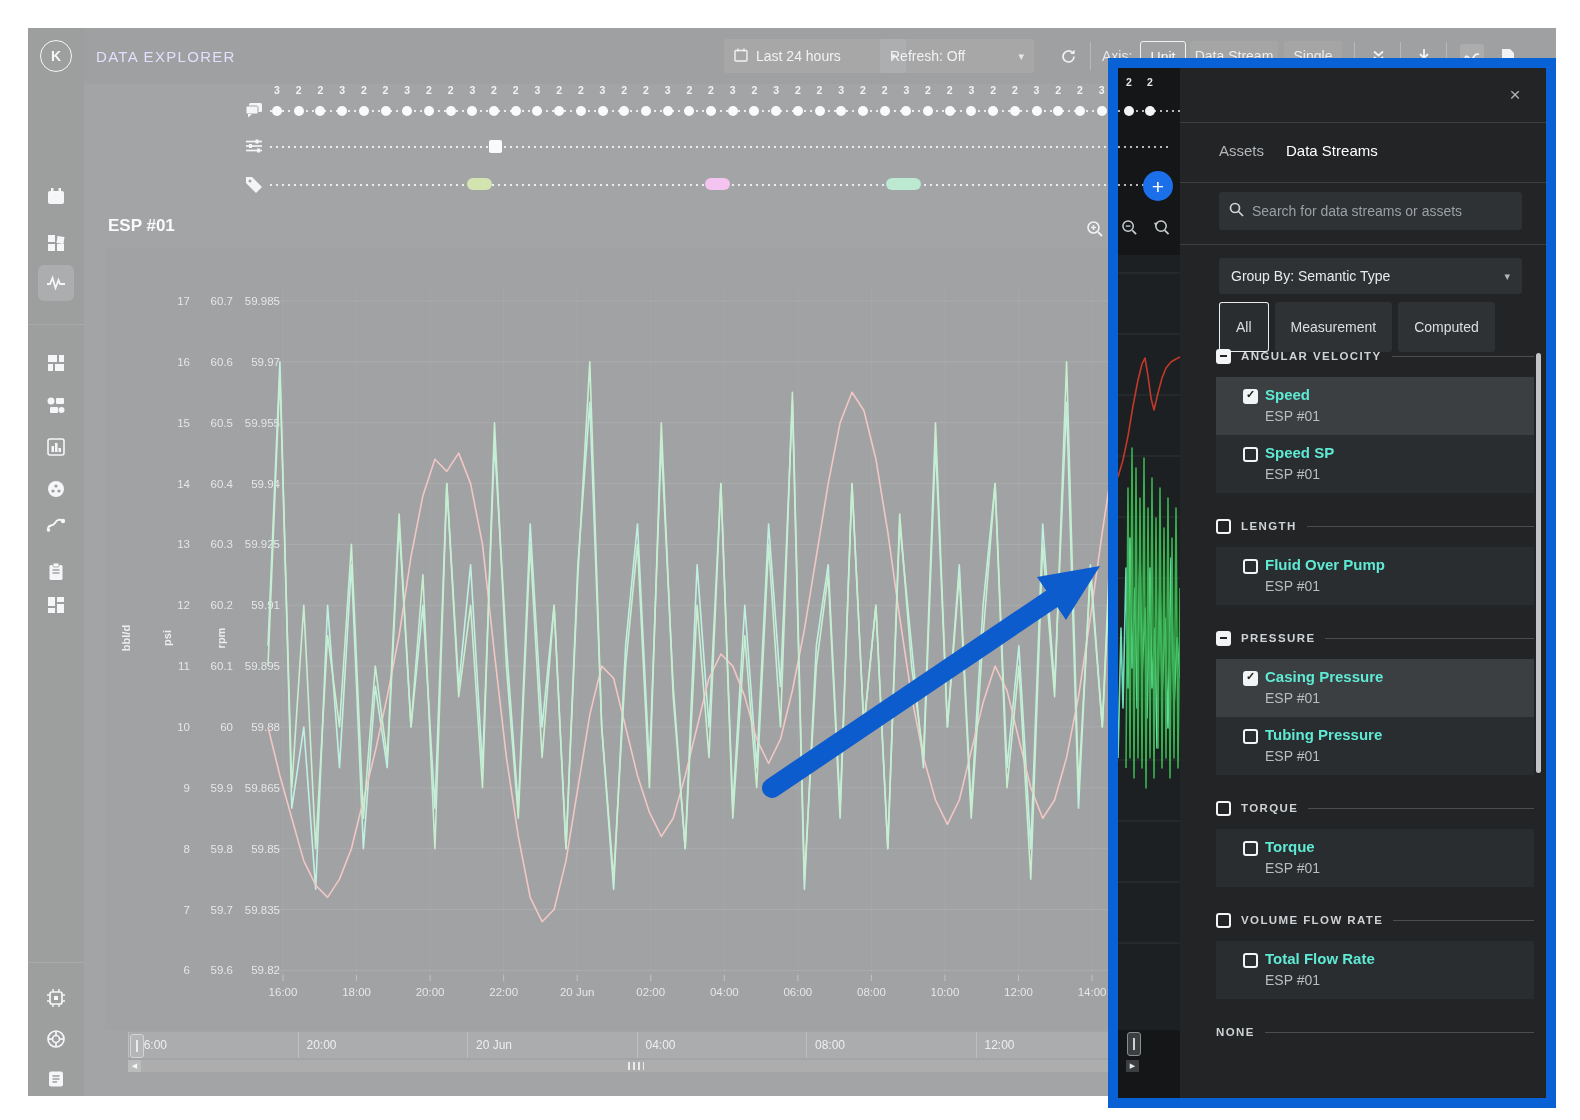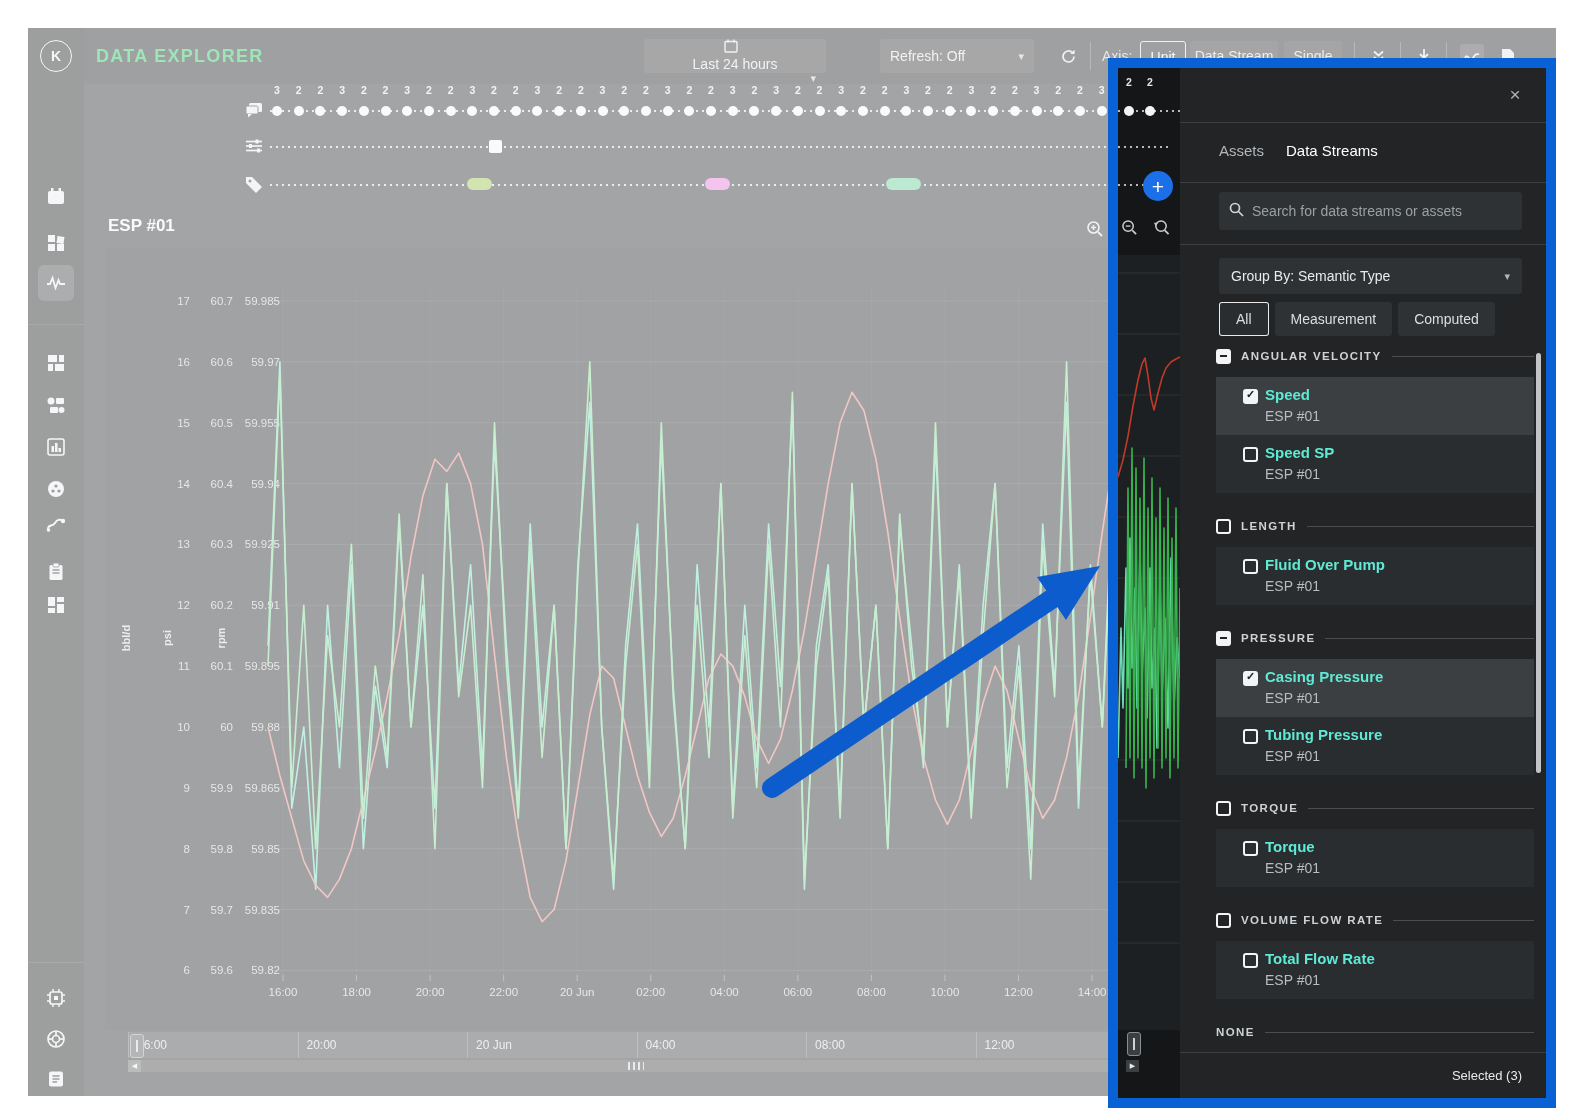--- a/index.html
+++ b/index.html
@@ -10,21 +10,21 @@
        background:#2f3133;overflow:hidden;}
   .dim{position:absolute;inset:0;background:rgba(255,255,255,0.56);z-index:50;}
   
   .hd{position:absolute;left:0;top:0;width:100%;height:56px;background:#26282a;}
   .hd-logo{position:absolute;left:0;top:0;width:56px;height:56px;background:#202224;
            display:flex;align-items:center;justify-content:center;}
   .logo-circle{width:30px;height:30px;border:1.6px solid #e8eaec;border-radius:50%;
                color:#e8eaec;font-size:14px;font-weight:bold;display:flex;
                align-items:center;justify-content:center;}
   .hd-title{position:absolute;left:68px;top:0;height:56px;display:flex;align-items:center;
-            color:#22c55e;font-size:18px;font-weight:bold;letter-spacing:1.3px;}
+            color:#c4b5fd;font-size:15px;font-weight:normal;letter-spacing:1.3px;}
   .hbtn{position:absolute;top:11px;height:34px;background:rgba(255,255,255,0.08);
         border-radius:3px;color:#dfe2e4;font-size:14px;display:flex;align-items:center;
         padding:0 10px;box-sizing:border-box;}
   .hbtn .caret{margin-left:auto;font-size:11px;color:#c6c9cb;}
   .hsep{position:absolute;top:14px;width:1px;height:28px;background:rgba(255,255,255,0.25);}
   .axis-lbl{position:absolute;top:0;height:56px;display:flex;align-items:center;
             color:#c9ccce;font-size:14px;}
   .seg{position:absolute;top:13px;height:30px;border-radius:3px;color:#d6d9db;font-size:14px;
        display:flex;align-items:center;justify-content:center;background:rgba(255,255,255,0.06);}
   .seg.active{border:1px solid rgba(255,255,255,0.85);background:transparent;color:#f2f4f5;}
@@ -90,21 +90,21 @@
   .p-tabs{position:absolute;left:39px;display:flex;gap:22px;font-size:15px;}
   .p-tab{color:#b3b7ba;}
   .p-tab.active{color:#ffffff;font-weight:normal;}
   .p-search{position:absolute;left:39px;width:303px;height:38px;background:#2f3235;border-radius:3px;
             display:flex;align-items:center;padding:0 10px;box-sizing:border-box;gap:8px;}
   .p-search .ph{color:#9aa0a3;font-size:14px;}
   .p-select{position:absolute;left:39px;width:303px;height:36px;background:#2f3235;border-radius:3px;
             display:flex;align-items:center;padding:0 12px;box-sizing:border-box;font-size:14px;color:#e8ebed;}
   .p-select .caret{margin-left:auto;color:#b3b7ba;font-size:11px;}
   .p-filters{position:absolute;left:39px;display:flex;gap:6px;}
-  .fbtn{height:34px;background:#2f3235;border-radius:3px;color:#dcdfe1;font-size:14px;
+  .fbtn{height:50px;background:#2f3235;border-radius:3px;color:#dcdfe1;font-size:14px;
         display:flex;align-items:center;justify-content:center;padding:0 16px;box-sizing:border-box;}
   .fbtn.active{border:1px solid rgba(255,255,255,0.9);background:#2a2d30;}
   .p-list{position:absolute;left:36px;top:278px;width:318px;height:706px;overflow:hidden;}
   .grp{margin-bottom:23px;}
   .grp-hd{display:flex;align-items:center;height:20px;margin-bottom:11px;gap:10px;}
   .grp-hd .lbl{font-size:11.5px;letter-spacing:1.4px;color:#cfd3d5;font-weight:bold;}
   .grp-hd .rule{flex:1;border-top:1px solid #4a4d50;}
   .cb{width:15px;height:15px;border:2px solid #f2f4f5;border-radius:3px;box-sizing:border-box;
       flex:none;position:relative;}
   .cb.checked{background:#f2f4f5;}
@@ -128,21 +128,21 @@
 <div class="app">
 
   <div class="hd">
     <div class="hd-logo">
       <div class="logo-circle">
           <span>K</span>
         </div>
     </div>
     <div class="hd-title">DATA EXPLORER</div>
 
-    <div class="hbtn" style="left:616px;width:182px;flex-direction:column;">
+    <div class="hbtn" style="left:696px;width:182px;">
       <span style="margin-right:8px;">
         <svg width="14" height="14" viewBox="0 0 14 14">
             <rect x="1" y="2.5" width="12" height="10.5" rx="1" fill="none" stroke="currentColor" stroke-width="1.4"></rect>
             <line x1="4" y1="0.5" x2="4" y2="3.5" stroke="currentColor" stroke-width="1.4"></line>
             <line x1="10" y1="0.5" x2="10" y2="3.5" stroke="currentColor" stroke-width="1.4"></line>
           </svg>
       </span>
       <span>Last 24 hours</span>
       <span class="caret">▾</span>
     </div>
@@ -693,15 +693,14 @@
           </div>
         </div>
         <div class="grp">
           <div class="grp-hd">
             <span class="lbl">NONE</span>
             <span class="rule"></span>
           </div>
         </div>
       </div>
     <div class="p-scrollbar" style="top:285px;height:420px;"></div>
-    <div class="p-footer">Selected (3)</div>
   </div>
 </div>
 
 </body></html>

